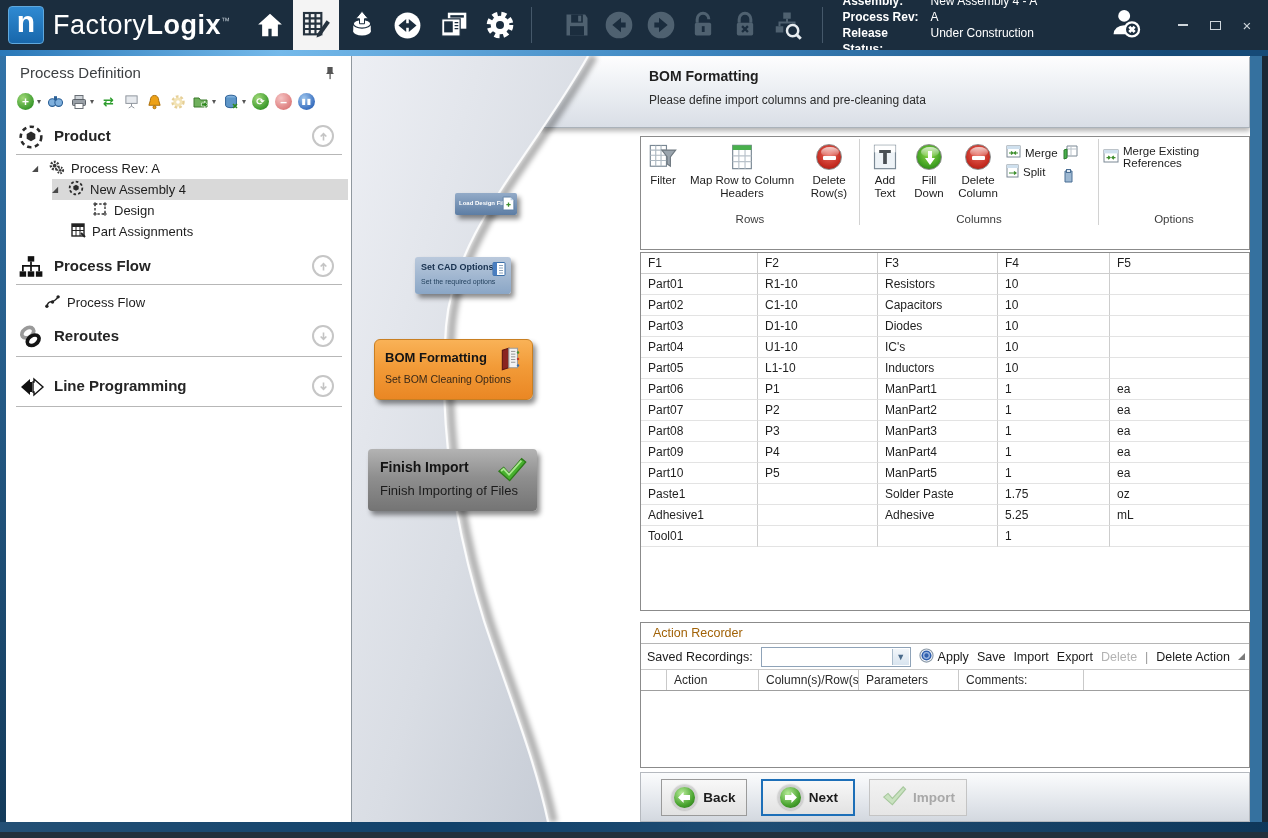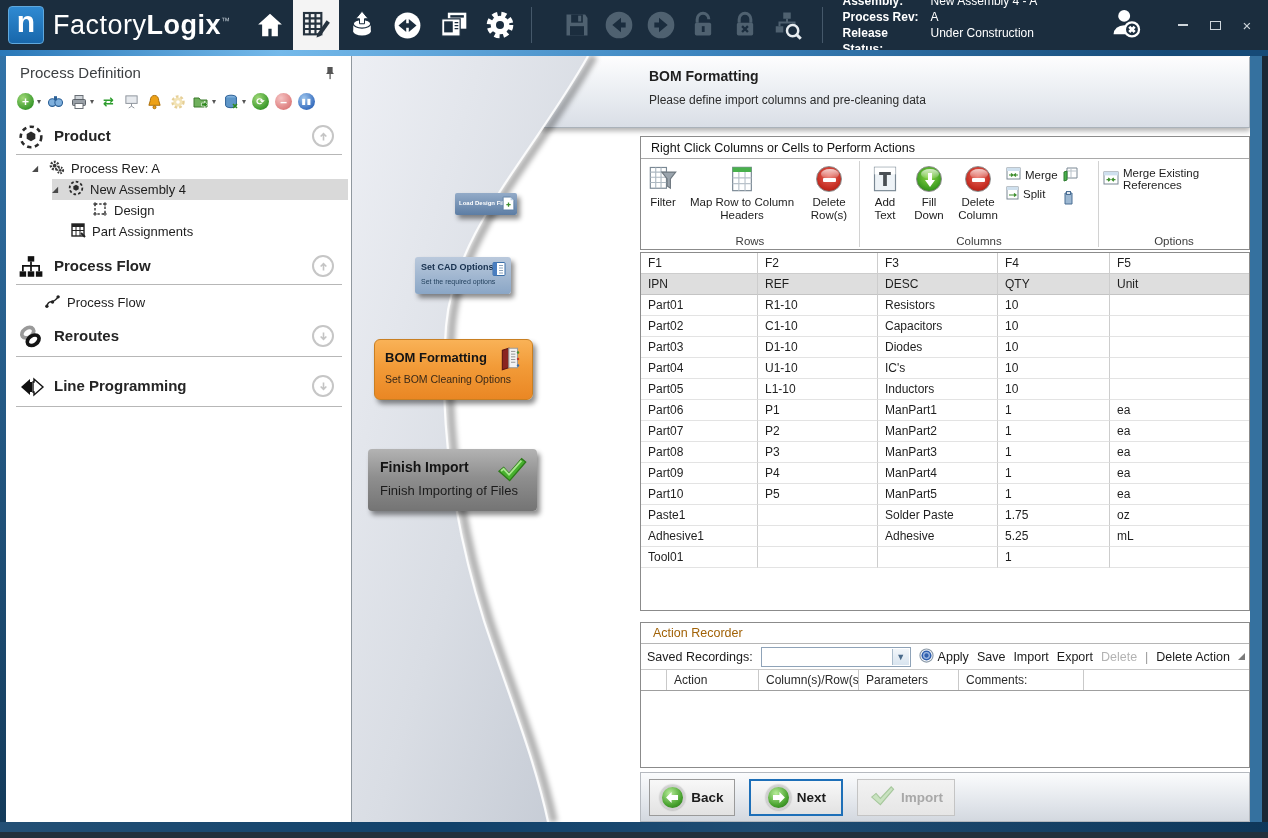--- a/index.html
+++ b/index.html
@@ -121,21 +121,21 @@
   .combo{width:150px;height:20px;border:1px solid #8fa3b8;background:#fff;position:relative;}
   .combo .cbtn{position:absolute;right:1px;top:1px;width:17px;height:16px;background:linear-gradient(180deg,#f2f6fa,#d8e4ef);border-left:1px solid #aabccc;color:#4a6a8a;font-size:9px;display:flex;align-items:center;justify-content:center;}
   .lnk{color:#1b1b1b;}
   .lnk.off{color:#b3b3b3;}
   .vbar{color:#9a9a9a;}
   .rec-head{height:22px;display:grid;grid-template-columns:26px 92px 100px 100px 125px 1fr;border-top:1px solid #c9c9c9;border-bottom:1px solid #9f9f9f;}
   .rhc{border-right:1px solid #c9c9c9;font-size:12px;color:#2a2a2a;line-height:21px;padding-left:7px;white-space:nowrap;overflow:hidden;}
   .tri{width:0;height:0;border-left:7px solid transparent;border-bottom:7px solid #7a7a7a;margin-left:auto;margin-right:4px;}
 
   
-  .footer{position:absolute;left:288px;top:716px;width:610px;height:50px;z-index:2;background:linear-gradient(180deg,#fbfcfd,#dfe3e9 70%,#d3d8df);border:1px solid #b5b9bf;display:flex;align-items:center;gap:14px;padding-left:8px;}
+  .footer{position:absolute;left:288px;top:716px;width:610px;height:50px;z-index:2;background:linear-gradient(180deg,#fbfcfd,#dfe3e9 70%,#d3d8df);border:1px solid #b5b9bf;display:flex;align-items:center;gap:14px;padding-left:20px;}
   .fbtn{width:86px;height:37px;background:linear-gradient(180deg,#f8f8f8,#e2e2e2);border:1px solid #9a9a9a;display:flex;align-items:center;justify-content:center;gap:6px;font-size:13.5px;font-weight:bold;color:#1c1c1c;}
   .fbtn.focus{border:2px solid #1d6fb8;width:94px;}
   .fbtn.off{color:#a8a8a8;background:linear-gradient(180deg,#f2f2f2,#e6e6e6);border:1px solid #c4c4c4;width:98px;}
   .gcirc{width:25px;height:25px;border-radius:50%;background:radial-gradient(circle at 38% 30%,#b8ec9a,#4aa430 60%,#1f6b12);border:2px solid #cfcfcf;box-shadow:0 0 2px rgba(0,0,0,.4);display:flex;align-items:center;justify-content:center;}
 </style>
 </head>
 <body>
 
 <div class="app">
 
@@ -516,21 +516,20 @@
     <div class="card card-fin">
       <span class="ct">Finish Import</span>
       <span class="cs">Finish Importing of Files</span>
       <span class="cicon"><svg width="32" height="30" viewBox="0 0 24 22">
             <path d="M3 12 l3.5 -3 4 4.5 L20 2.5 23 5 11 19 Z" fill="#47b02e" stroke="#2c7a18" stroke-width="1"></path>
             <path d="M4.5 11.8 l2 -1.7 4 4.4 L19.8 4" fill="none" stroke="#a9e68f" stroke-width="1.4"></path>
           </svg></span>
     </div>
 
     <div class="toolbox">
-      <div class="caption">Right Click Columns or Cells to Perform Actions</div>
       <div class="ribbon">
 
         <div class="rgroup" style="width:218px;">
           <div class="rbuttons">
             <div class="rbtn">
               <span class="ric">
                   <svg width="30" height="28" viewBox="0 0 26 24">
                     <rect x="2" y="2" width="14" height="18" fill="#fff" stroke="#7a8894"></rect>
                     <path d="M2 6h14M6.7 2v18M11.3 2v18M2 10.5h14M2 15h14" stroke="#aeb9c2"></path>
                     <path d="M12 6 h12 l-4.6 6 v8 l-2.8 -2 v-6Z" fill="#9aa4ad" stroke="#6d777f"></path>
@@ -643,27 +642,20 @@
 
     <div class="gridbox">
       <div>
           <div class="trow head-row">
             <div class="tcell">F1</div>
             <div class="tcell">F2</div>
             <div class="tcell">F3</div>
             <div class="tcell">F4</div>
             <div class="tcell">F5</div>
           </div>
-          <div class="trow map-row">
-            <div class="tcell">IPN</div>
-            <div class="tcell">REF</div>
-            <div class="tcell">DESC</div>
-            <div class="tcell">QTY</div>
-            <div class="tcell">Unit</div>
-          </div>
           <div class="trow">
             <div class="tcell">Part01</div>
             <div class="tcell">R1-10</div>
             <div class="tcell">Resistors</div>
             <div class="tcell">10</div>
             <div class="tcell"></div>
           </div>
           <div class="trow">
             <div class="tcell">Part02</div>
             <div class="tcell">C1-10</div>

